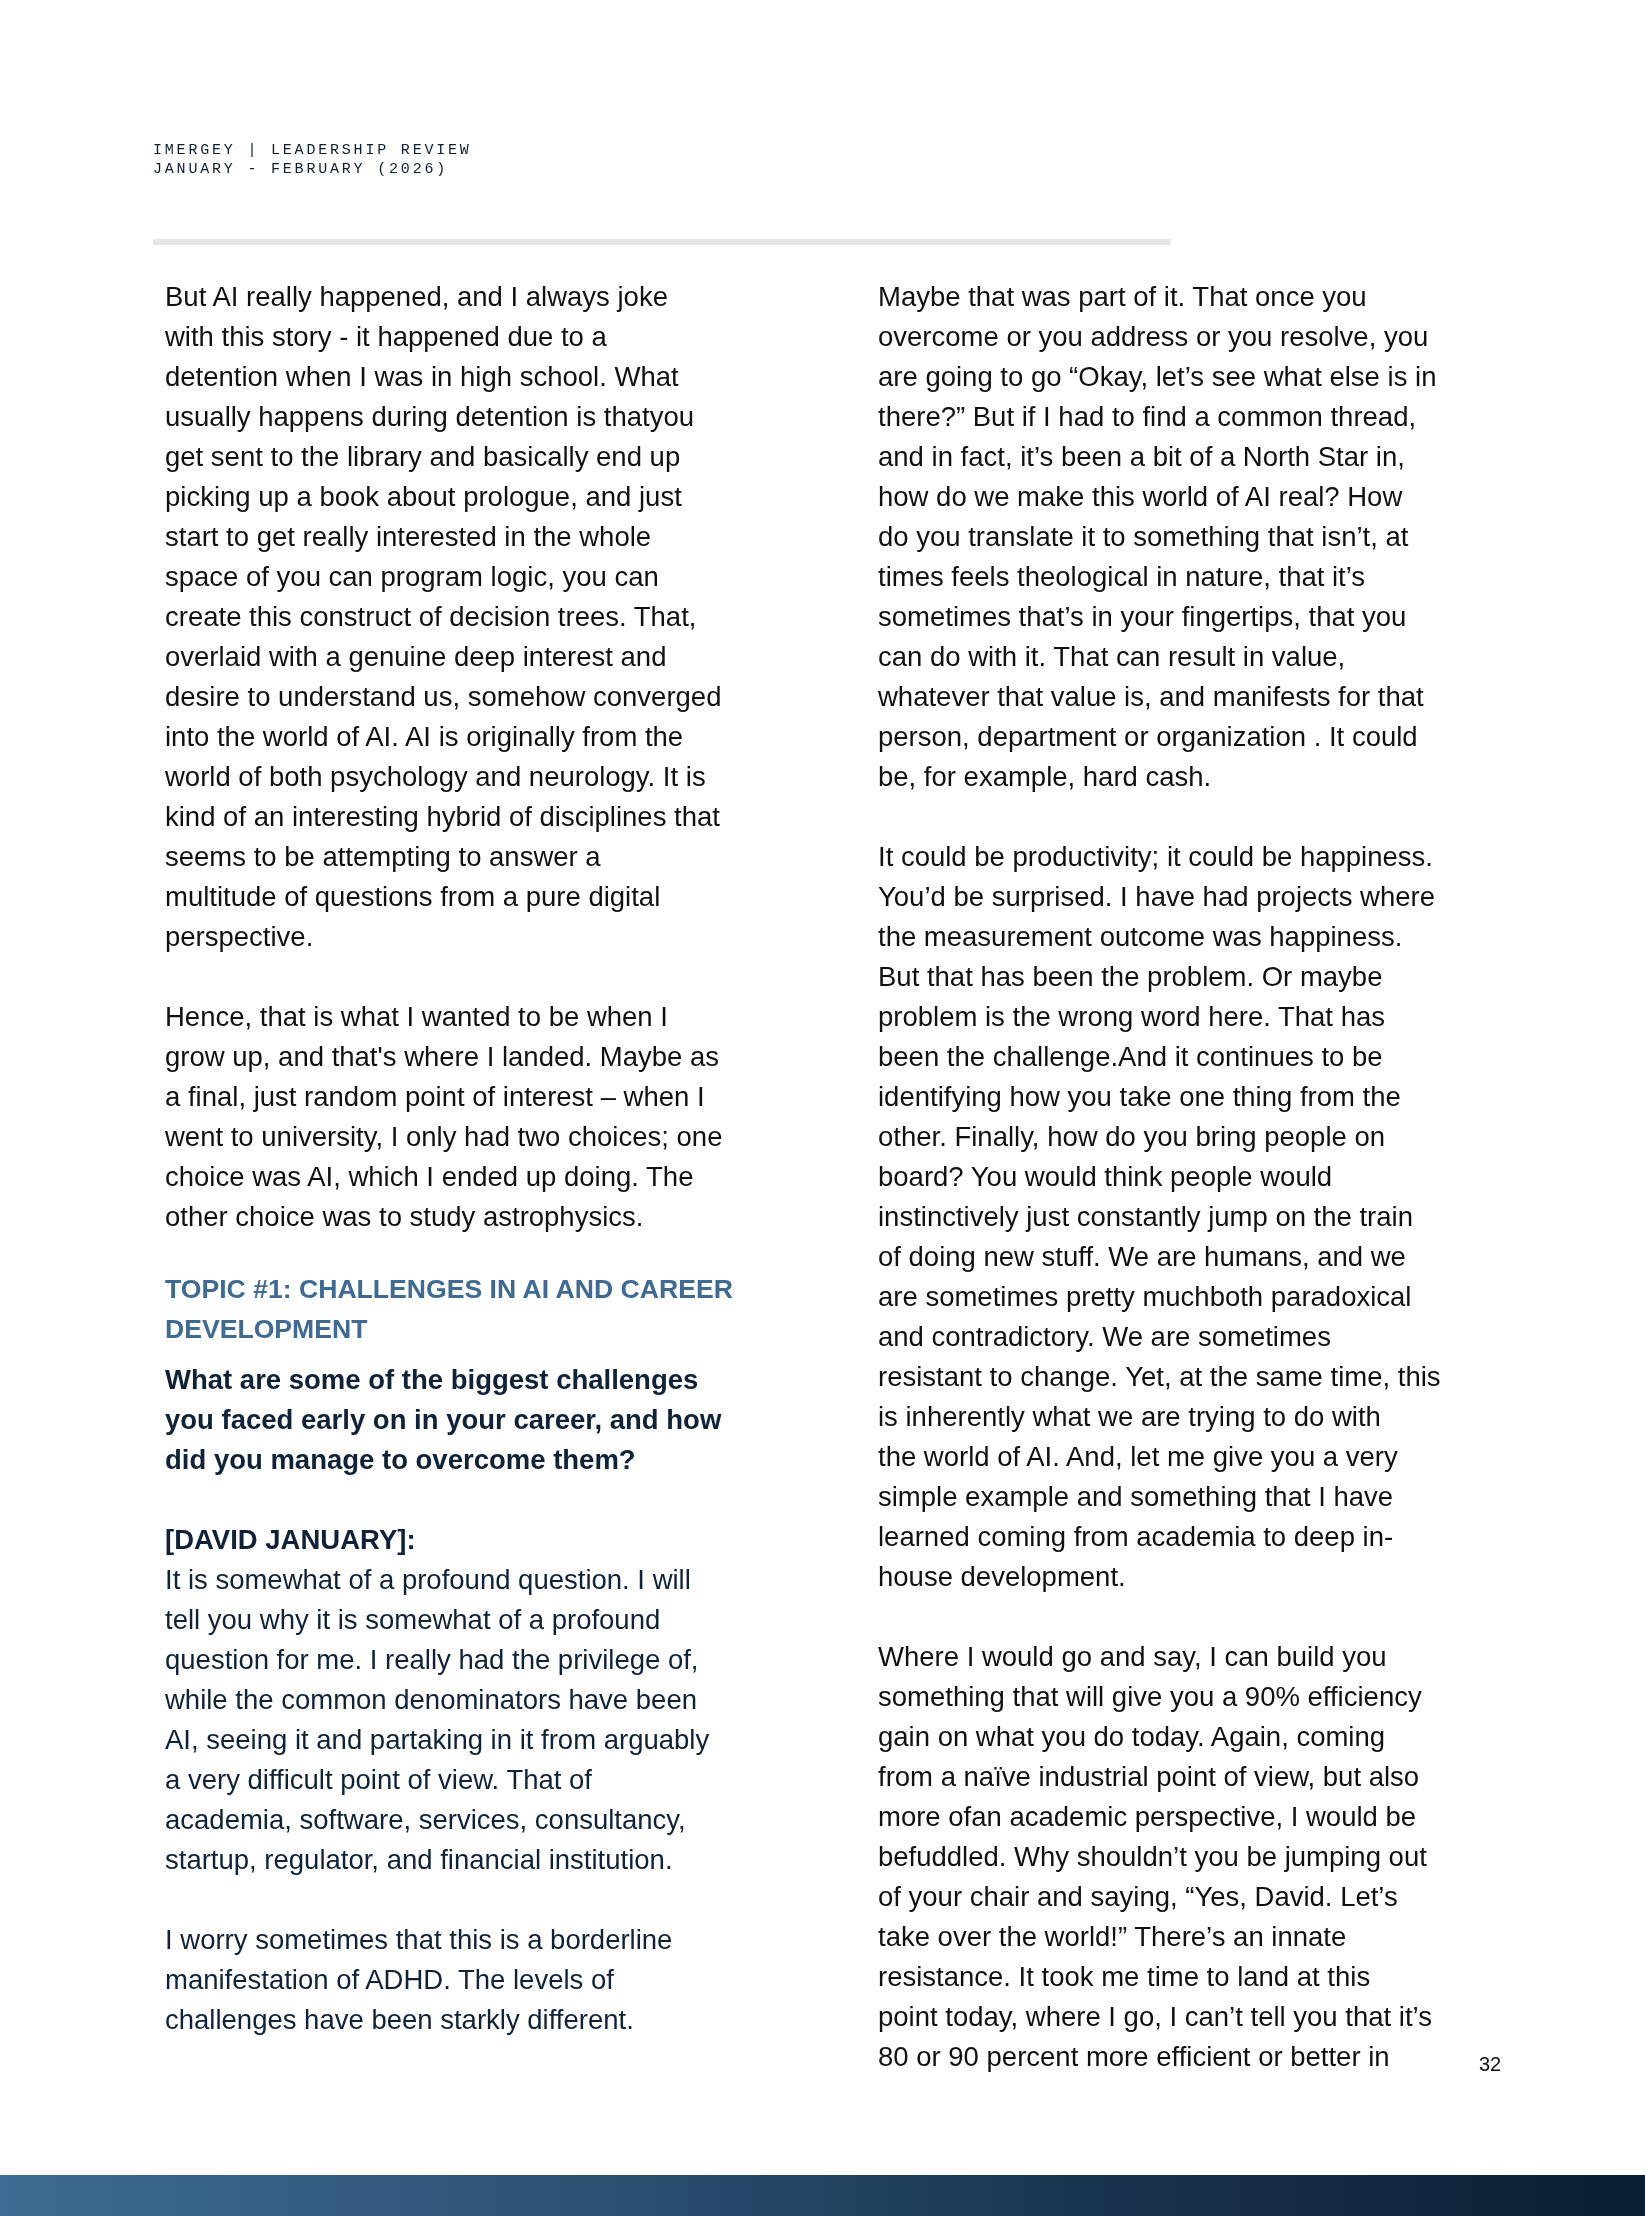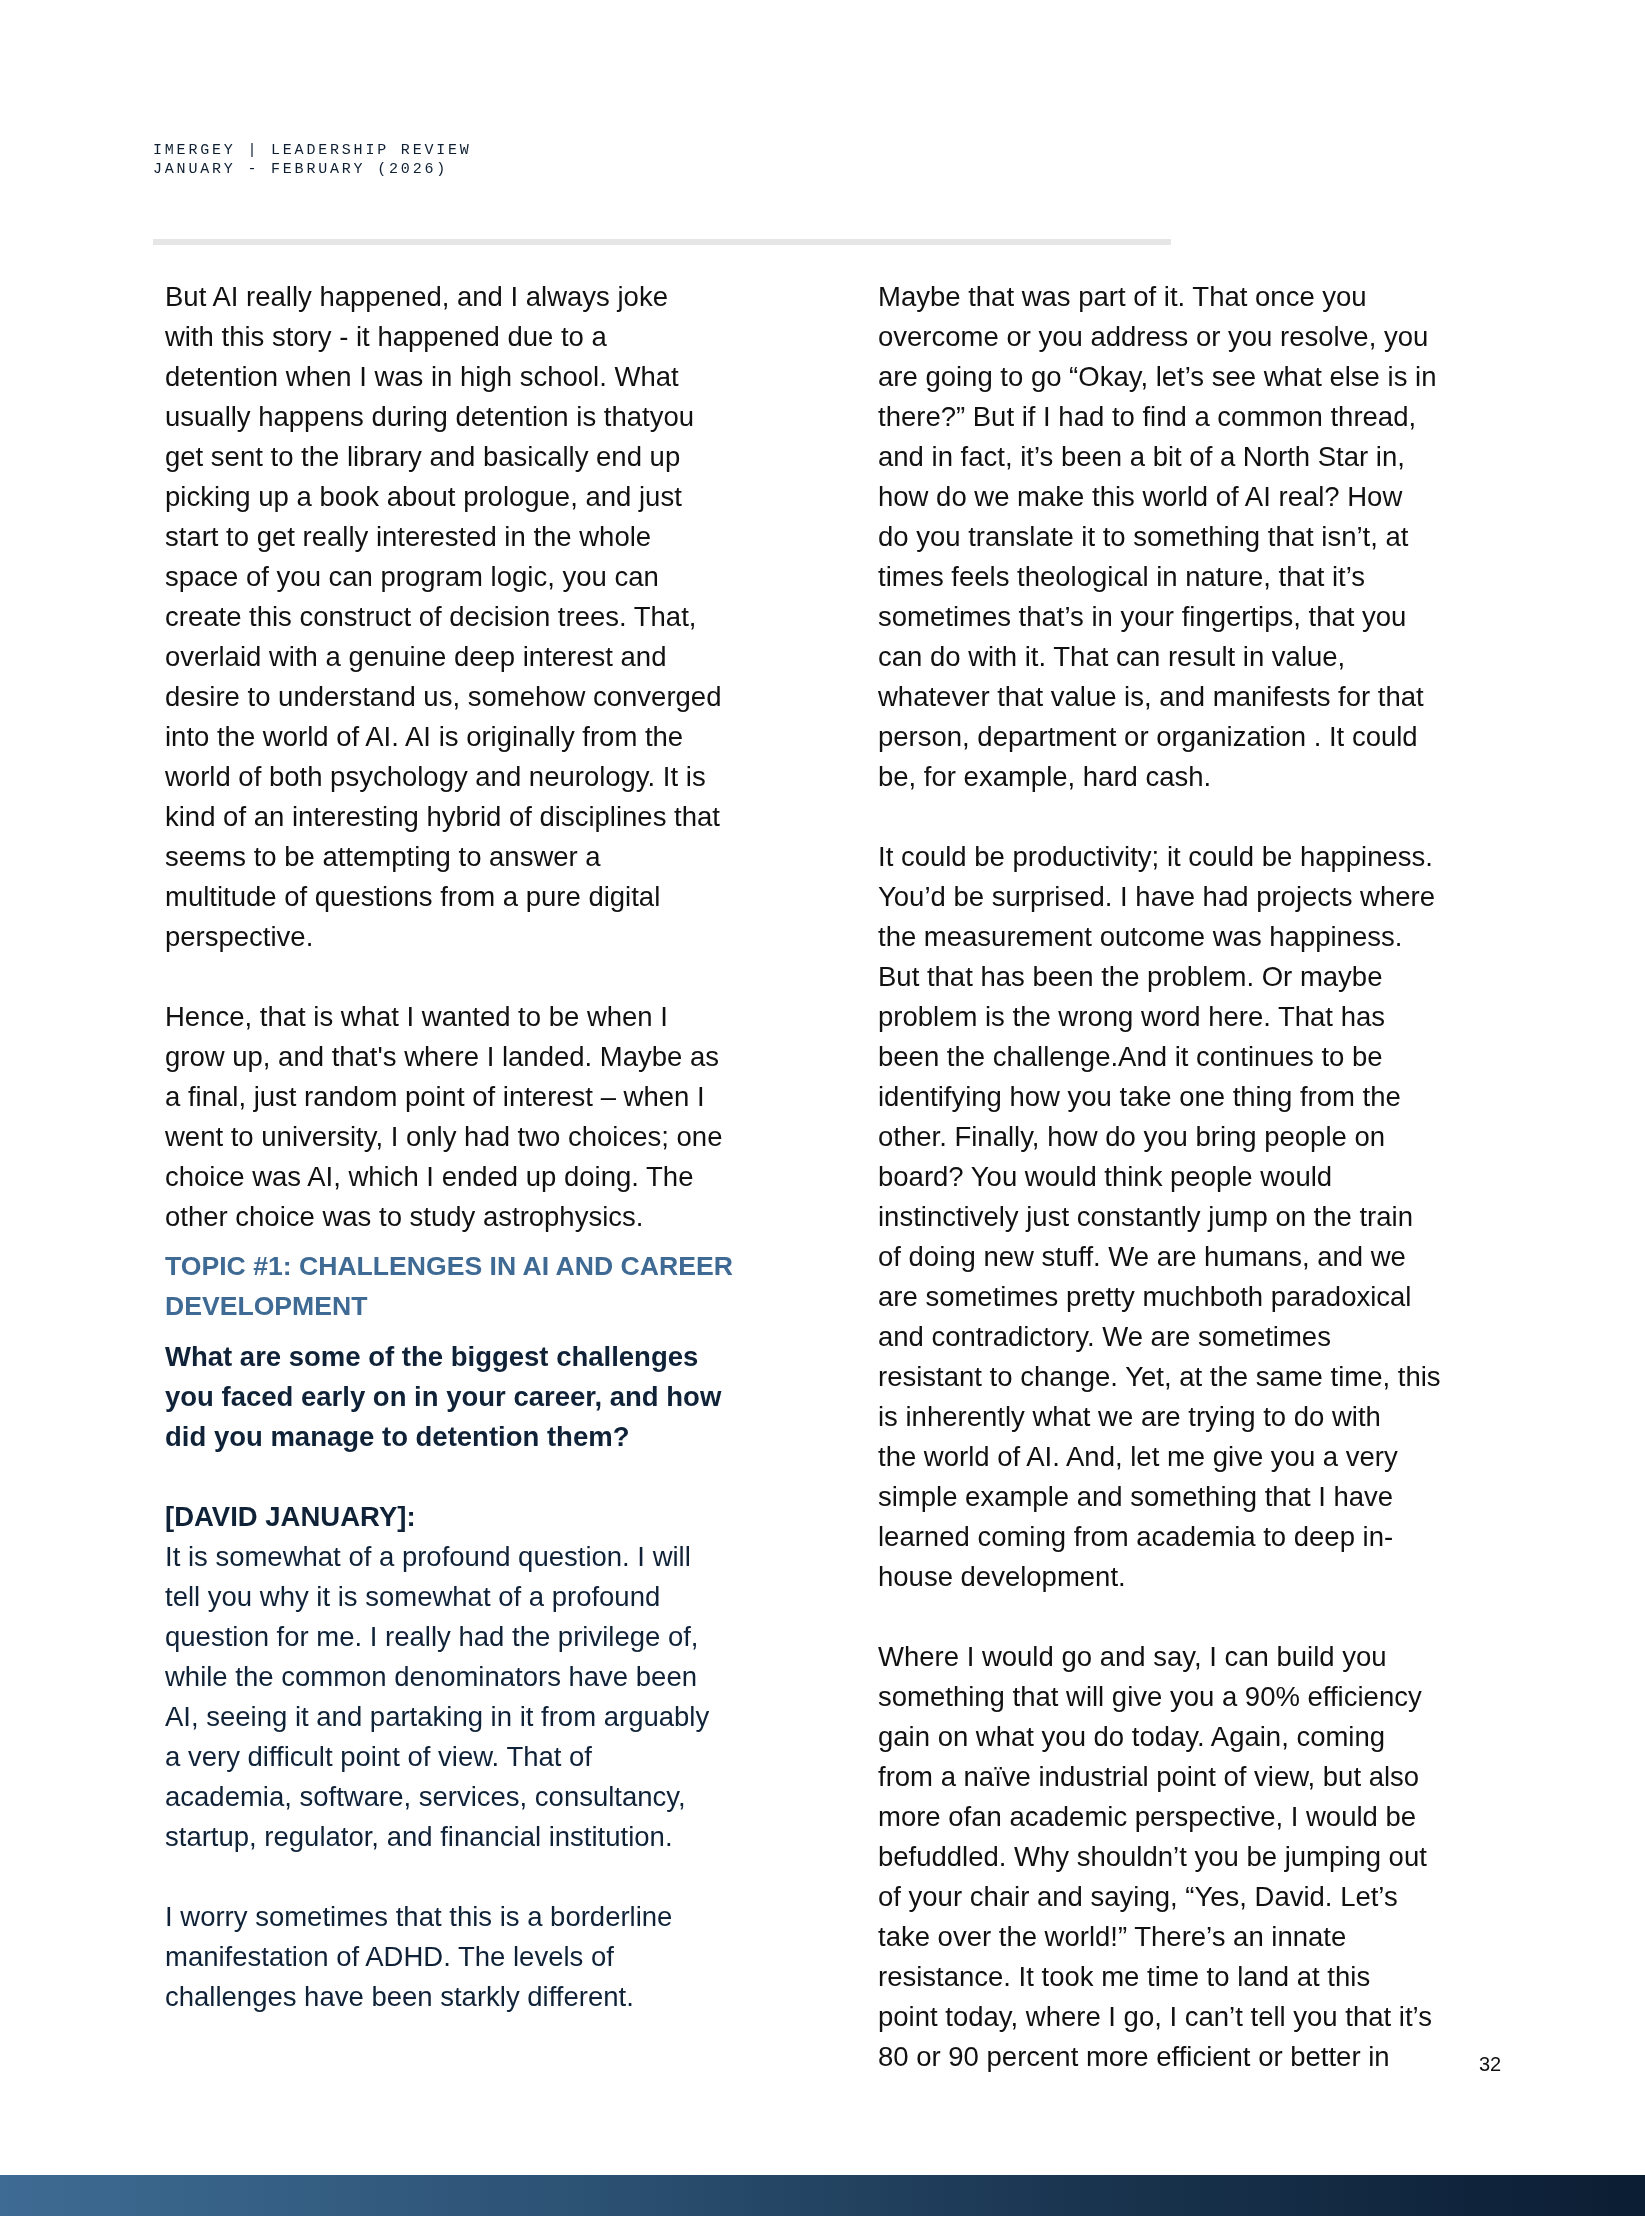--- a/index.html
+++ b/index.html
@@ -21,21 +21,21 @@
     position: absolute; top: 277px; width: 656px;
     font-size: 27.5px; line-height: 40px; color: #111111;
   }
   .col-left { left: 165px; }
   .col-right { left: 858px; margin-left: 20px; }
   .col p { margin: 0; white-space: pre-line; }
   .gap { height: 40px; }
   .dark { color: #0f2238; }
   .topic {
     color: #3f6a94; font-weight: 700; font-size: 26.6px; line-height: 40px;
-    margin-top: 9px; margin-bottom: 10.6px; white-space: pre-line;
+    margin-top: 32px; margin-bottom: 10.6px; white-space: pre-line;
   }
   .speaker { font-weight: 700; color: #0f2238; }
   .question { font-weight: 700; color: #0f2238; white-space: pre-line; }
   .page-number {
     position: absolute; left: 1479px; top: 2053px; font-size: 20px; color: #111111;
   }
   .footer-bar {
     position: absolute; left: 0; top: 2175px; width: 1646px; height: 42px;
     background: linear-gradient(to right, #3e6b93 0%, #2c5274 35%, #1a3550 65%, #0b1d33 100%);
   }
@@ -72,21 +72,21 @@
   <p>Hence, that is what I wanted to be when I
 grow up, and that's where I landed. Maybe as
 a final, just random point of interest – when I
 went to university, I only had two choices; one
 choice was AI, which I ended up doing. The
 other choice was to study astrophysics.</p>
   <div class="topic">TOPIC #1: CHALLENGES IN AI AND CAREER
 DEVELOPMENT</div>
   <p class="question">What are some of the biggest challenges
 you faced early on in your career, and how
-did you manage to detention them?</p>
+did you manage to overcome them?</p>
   <div class="gap"></div>
   <p class="speaker">[DAVID JANUARY]:</p>
   <p class="dark">It is somewhat of a profound question. I will
 tell you why it is somewhat of a profound
 question for me. I really had the privilege of,
 while the common denominators have been
 AI, seeing it and partaking in it from arguably
 a very difficult point of view. That of
 academia, software, services, consultancy,
 startup, regulator, and financial institution.</p>

